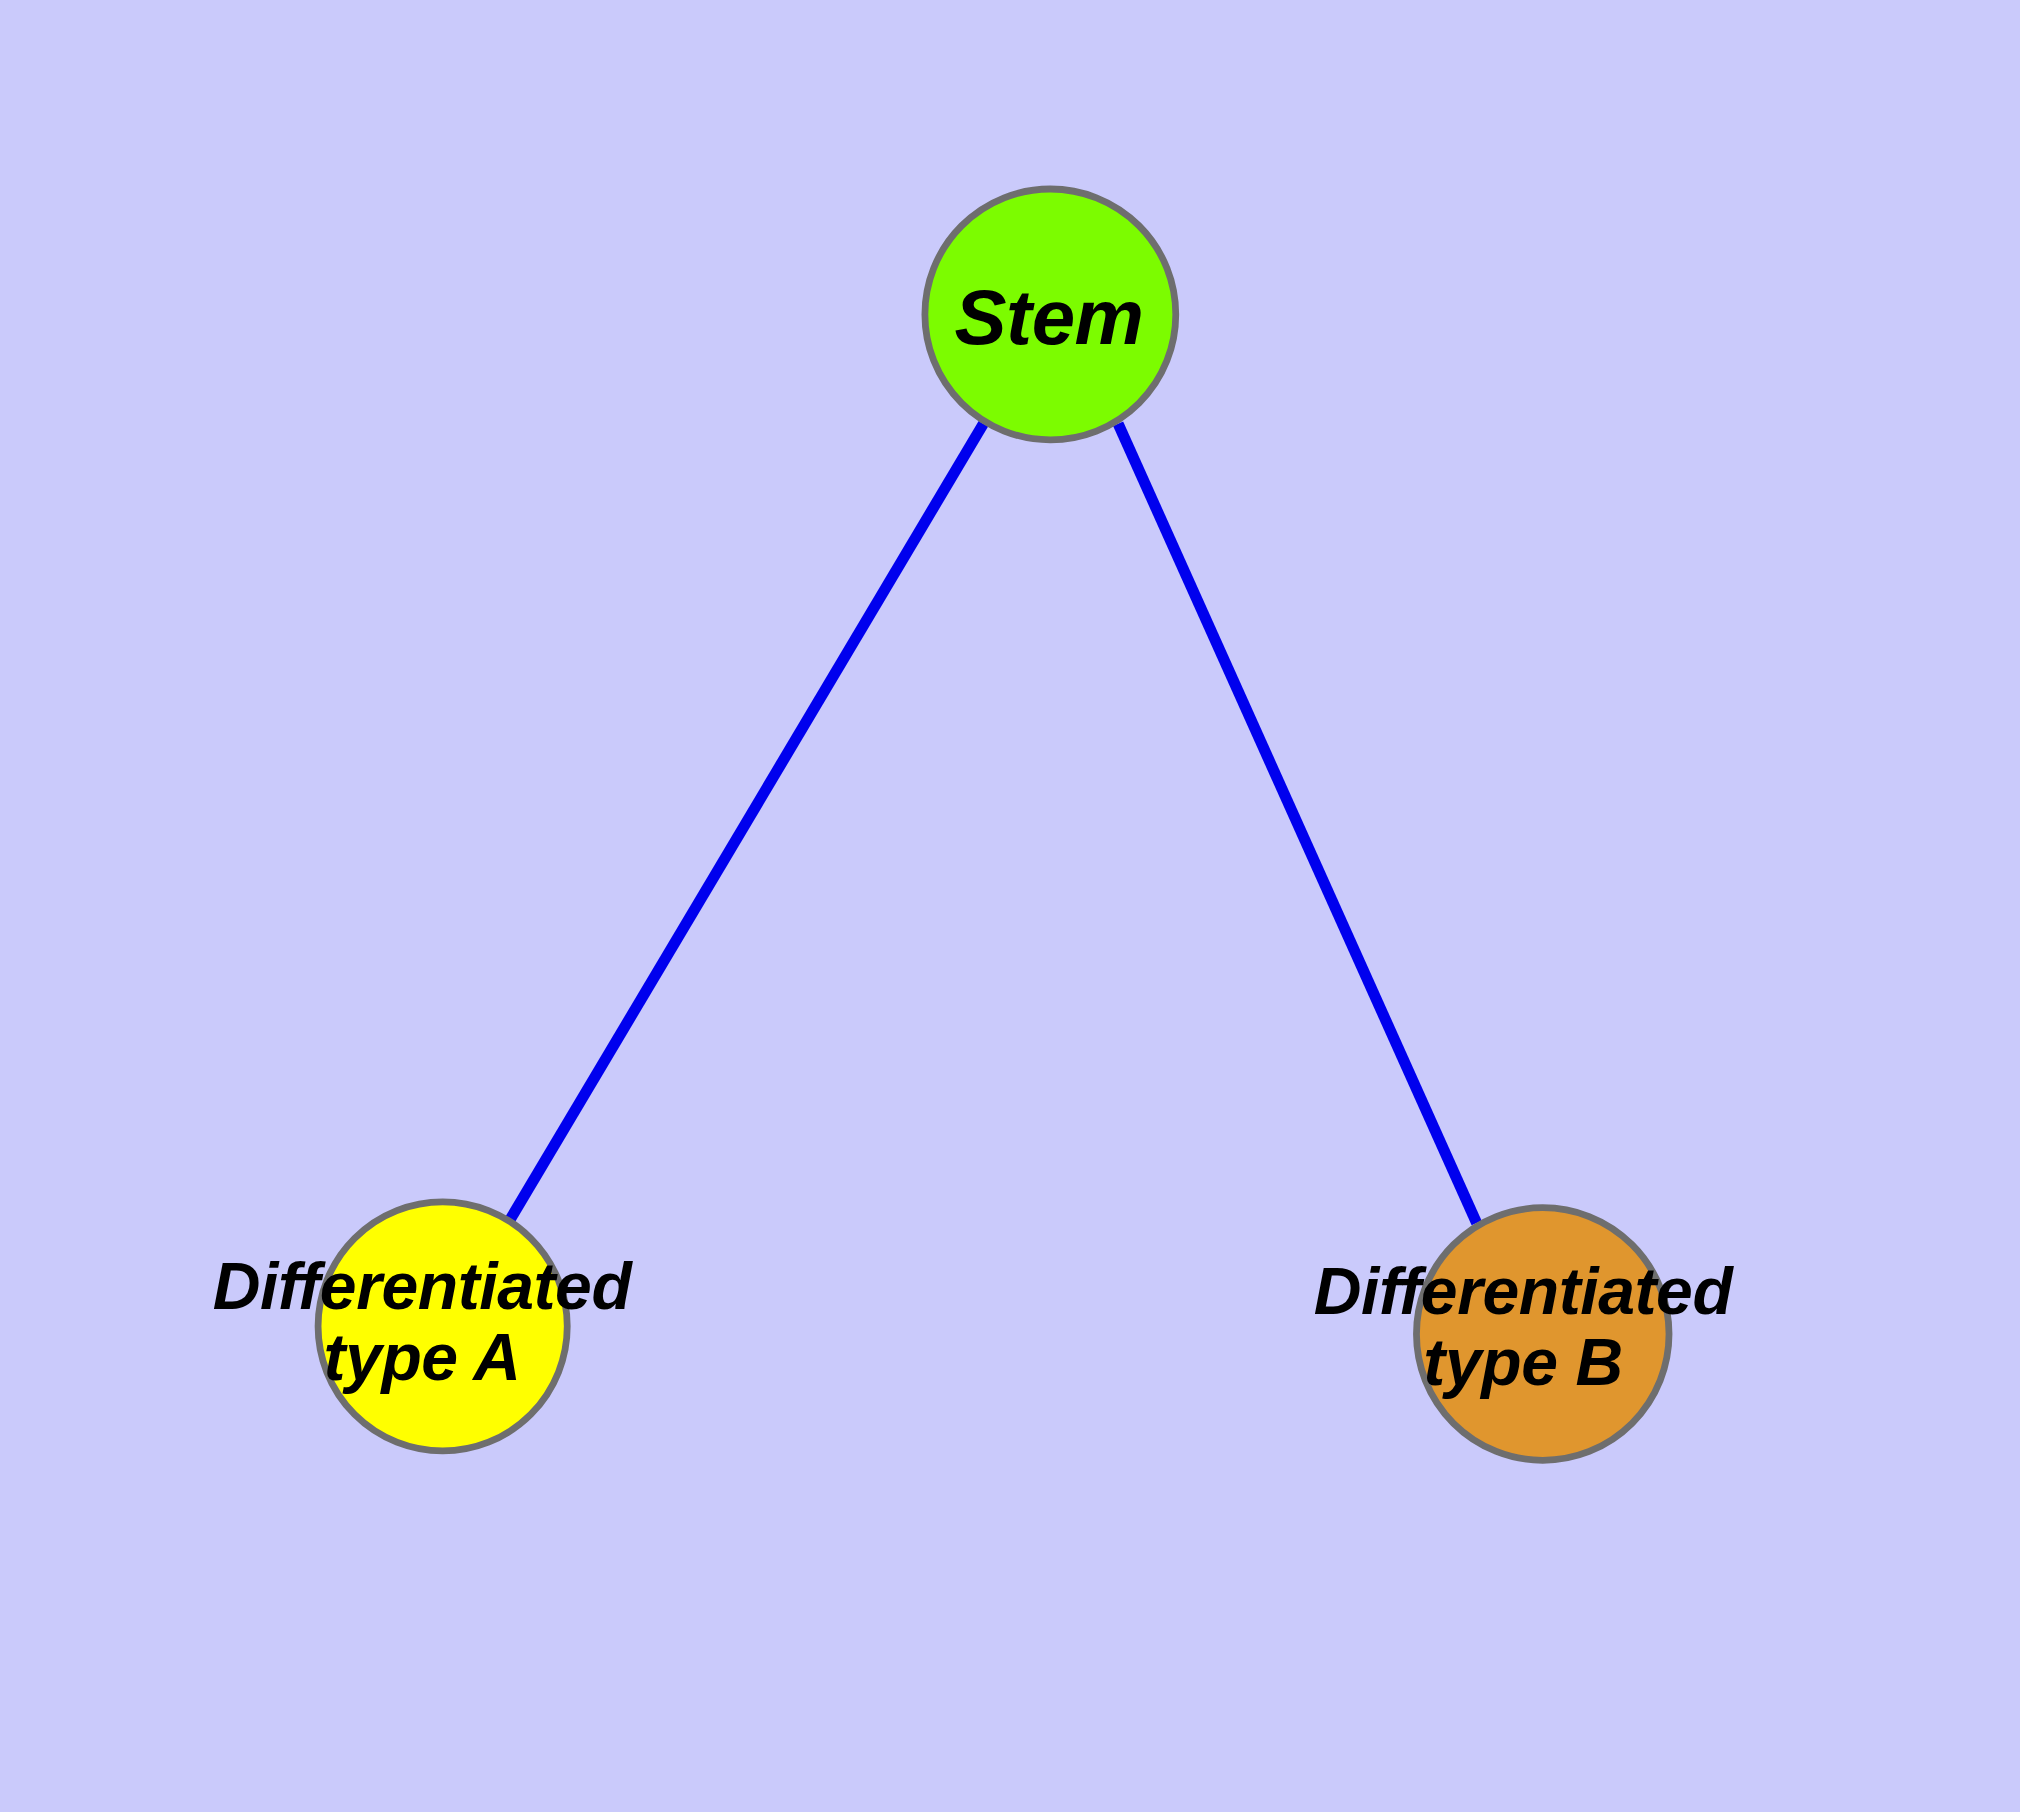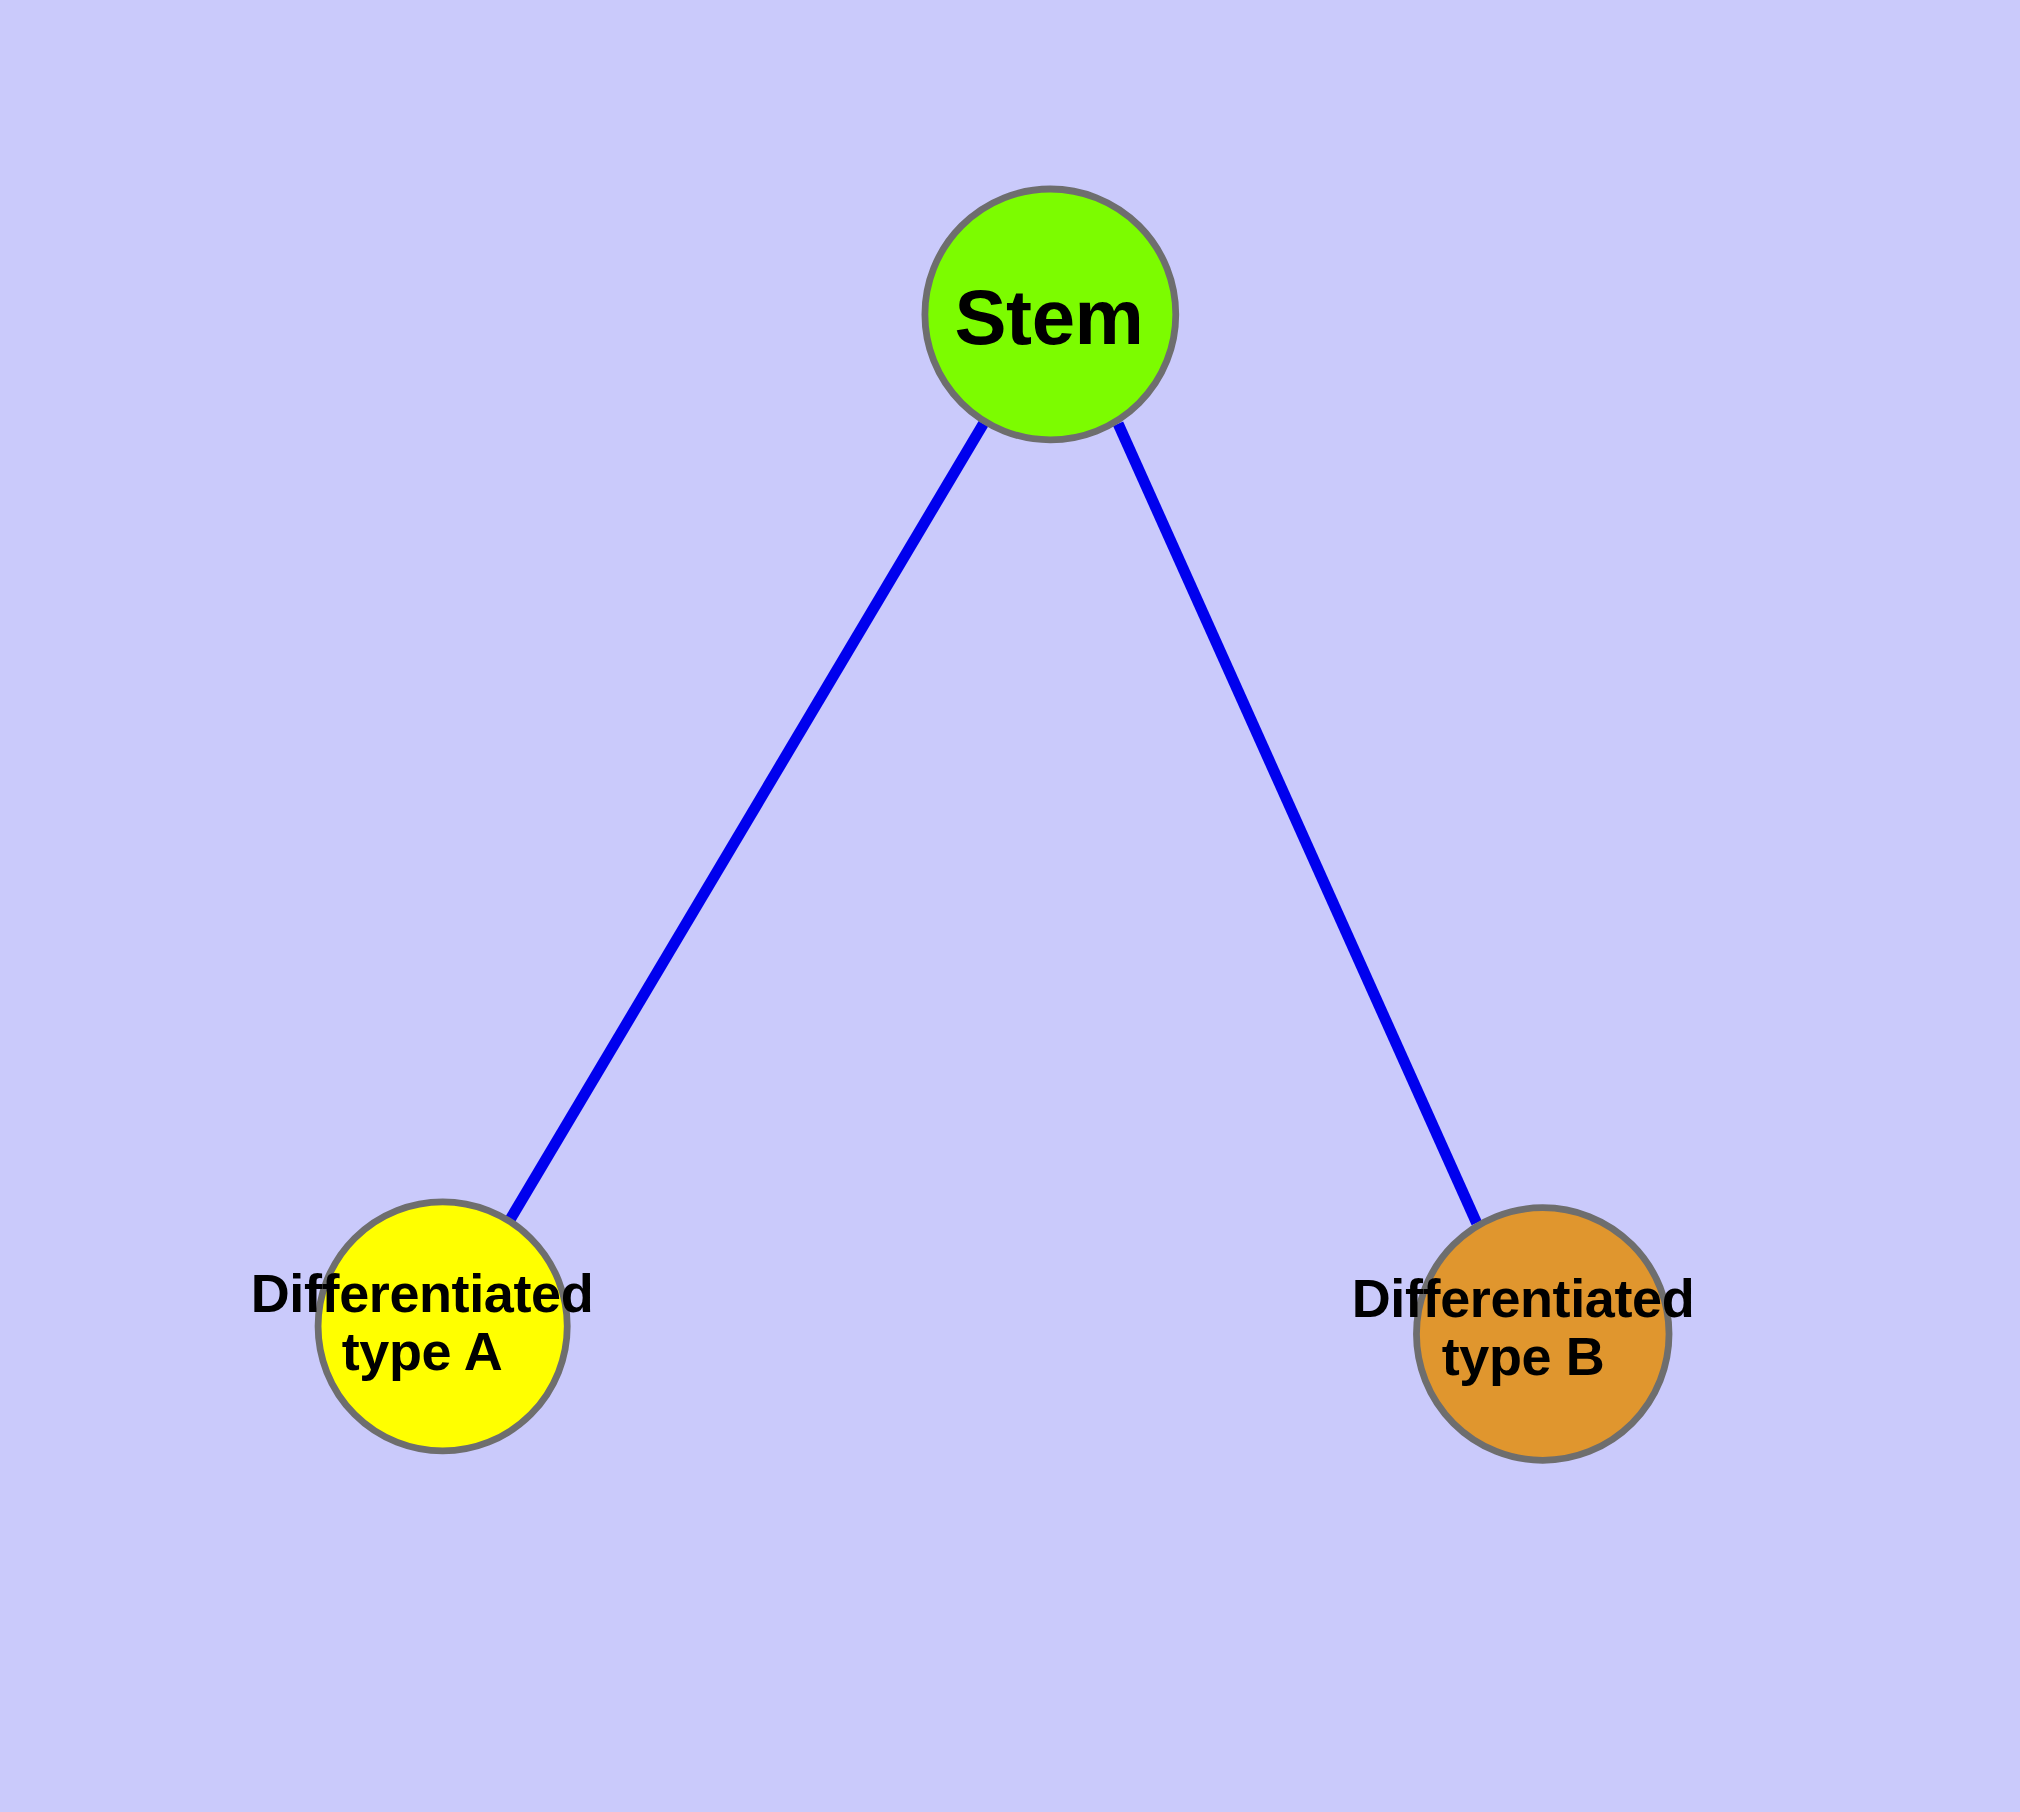--- a/index.html
+++ b/index.html
@@ -7,20 +7,21 @@
     margin: 0;
     padding: 0;
     background: #ffffff;
   }
   #canvas {
     position: relative;
     width: 2021px;
     height: 1812px;
     overflow: hidden;
     font-family: "Liberation Sans", "DejaVu Sans", sans-serif;
+    font-style: italic;
   }
   #bg-rect {
     position: absolute;
     left: 0;
     top: 0;
     width: 2021px;
     height: 1812px;
   }
   #graph-svg {
     position: absolute;
@@ -37,21 +38,21 @@
     white-space: pre;
     line-height: 1.08;
     letter-spacing: -0.4px;
     pointer-events: none;
     transform: translate(-50%, -50%);
   }
   #label-stem {
     font-size: 78px;
   }
   #label-type-a, #label-type-b {
-    font-size: 54px;
+    font-size: 66px;
   }
 </style>
 </head>
 <body>
 
 <div id="canvas" style="width: 2021px; height: 1812px;">
 
   <div id="bg-rect" style="background: rgb(202, 202, 251); width: 2021px; height: 1812px;"></div>
 
   <svg id="graph-svg" viewBox="0 0 2384 2138" xmlns="http://www.w3.org/2000/svg" style="width: 2021px; height: 1812px;">

